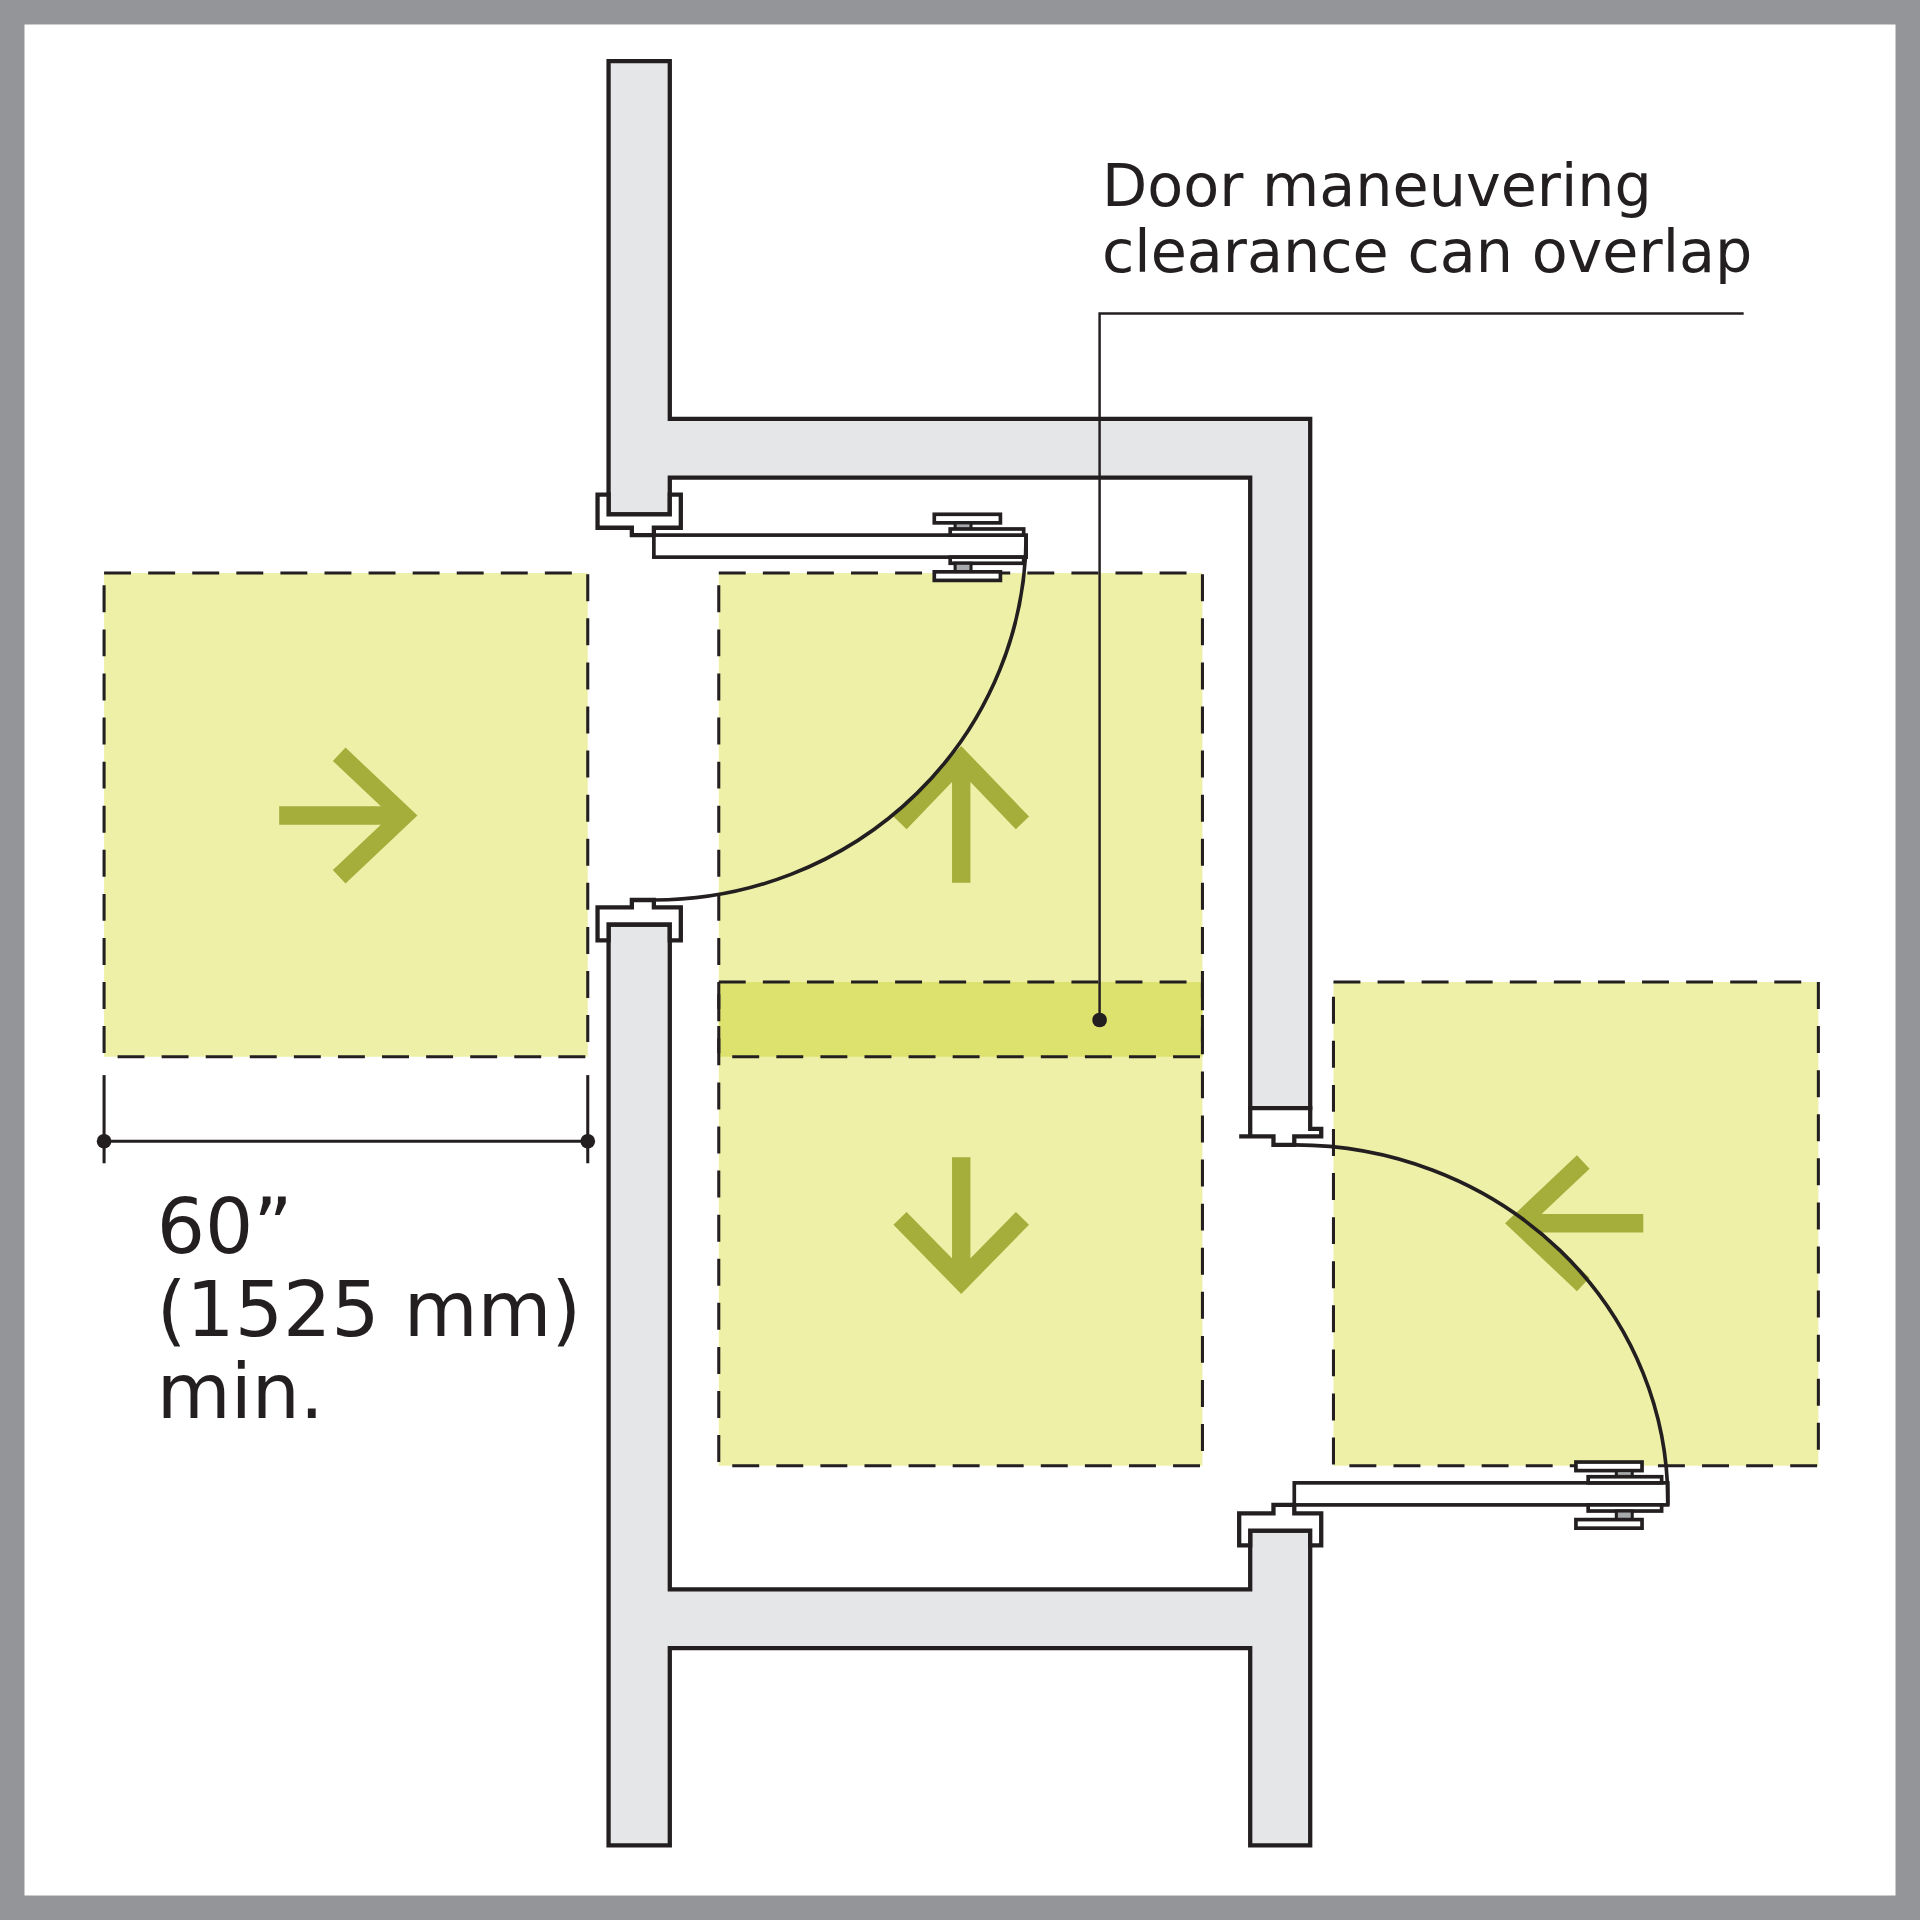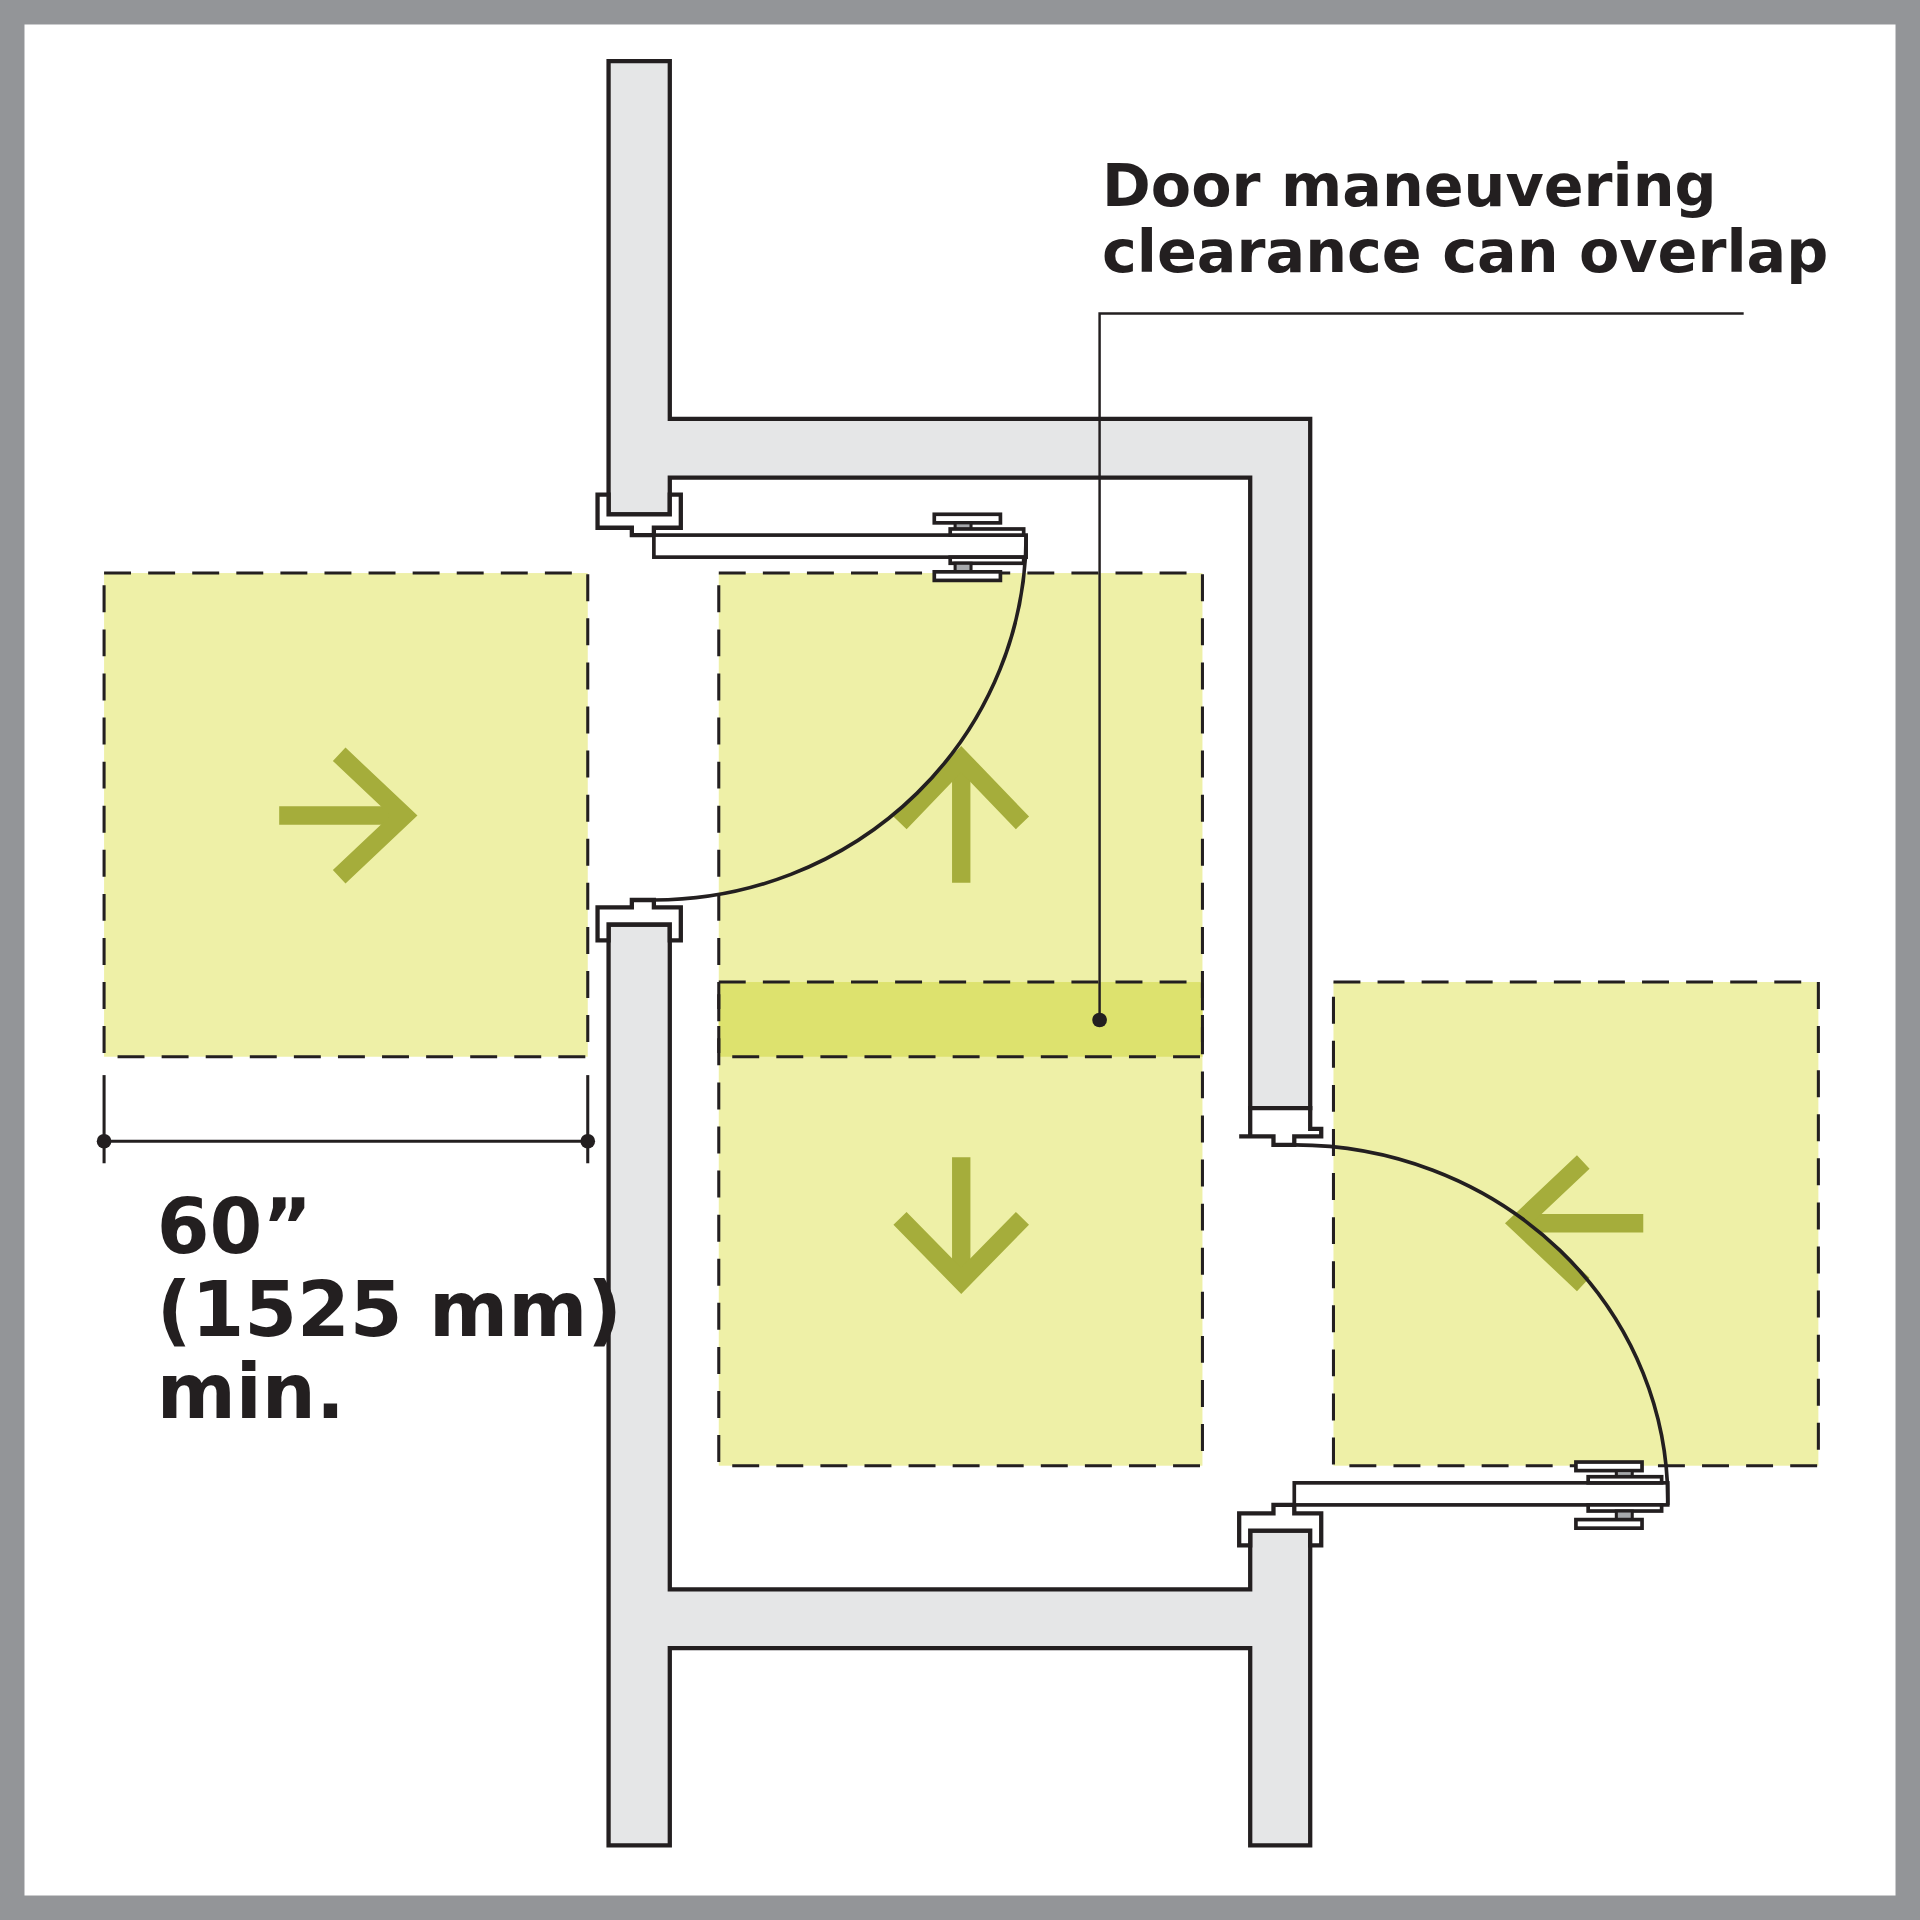--- a/index.html
+++ b/index.html
@@ -1,17 +1,17 @@
 <!DOCTYPE html>
 <html><head>
 <meta charset="utf-8">
 <style>
   html, body { margin:0; padding:0; background:#939598; }
   body { width:1920px; height:1920px; overflow:hidden; }
-  #stage { position:relative; width:1920px; height:1920px;font-weight:bold; }
+  #stage { position:relative; width:1920px; height:1920px; }
   svg { display:block; }
   .wall { fill:#e5e6e7; stroke:#231f20; stroke-width:3.5; }
   .frame { fill:#ffffff; stroke:#231f20; stroke-width:3.5; }
   .door { fill:#ffffff; stroke:#231f20; stroke-width:3; }
   .hinge { fill:#ffffff; stroke:#231f20; stroke-width:3; }
   .hinge-pin { fill:#a7a9ac; stroke:#231f20; stroke-width:2.5; }
   .clear { stroke:#231f20; stroke-width:2.5; stroke-dasharray:22 14; fill:none; }
   .swing { fill:none; stroke:#231f20; stroke-width:3; }
   .leader { fill:none; stroke:#231f20; stroke-width:2; }
   .dim { stroke:#231f20; stroke-width:2.5; fill:none; }

